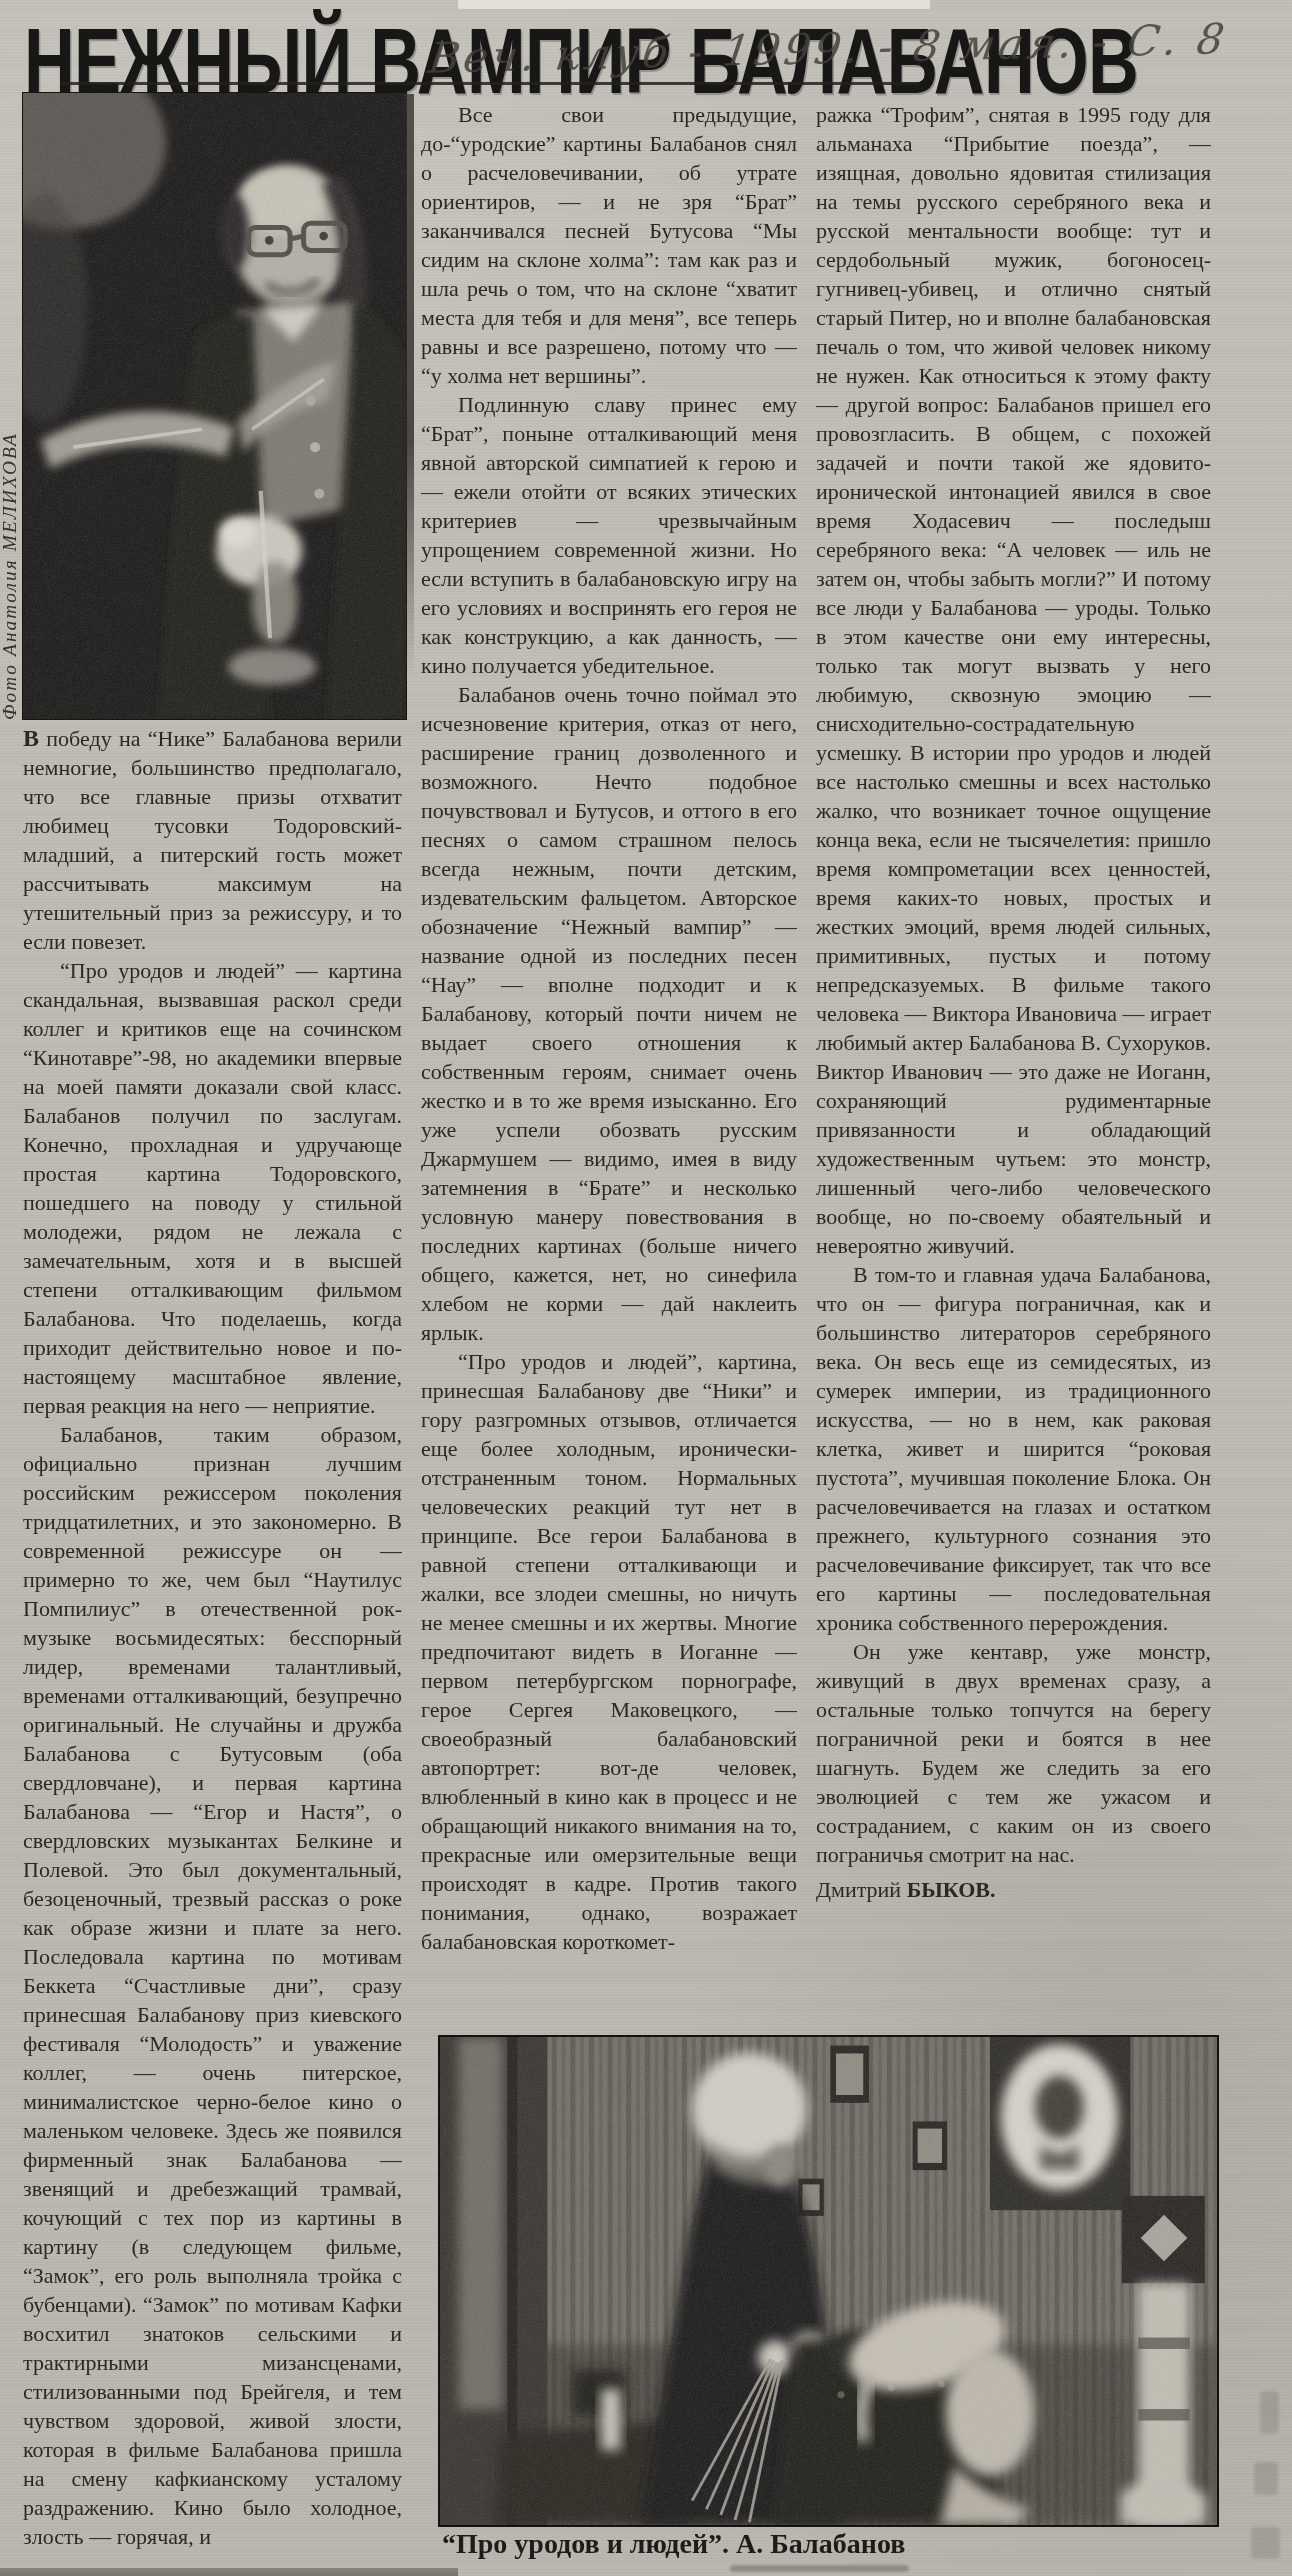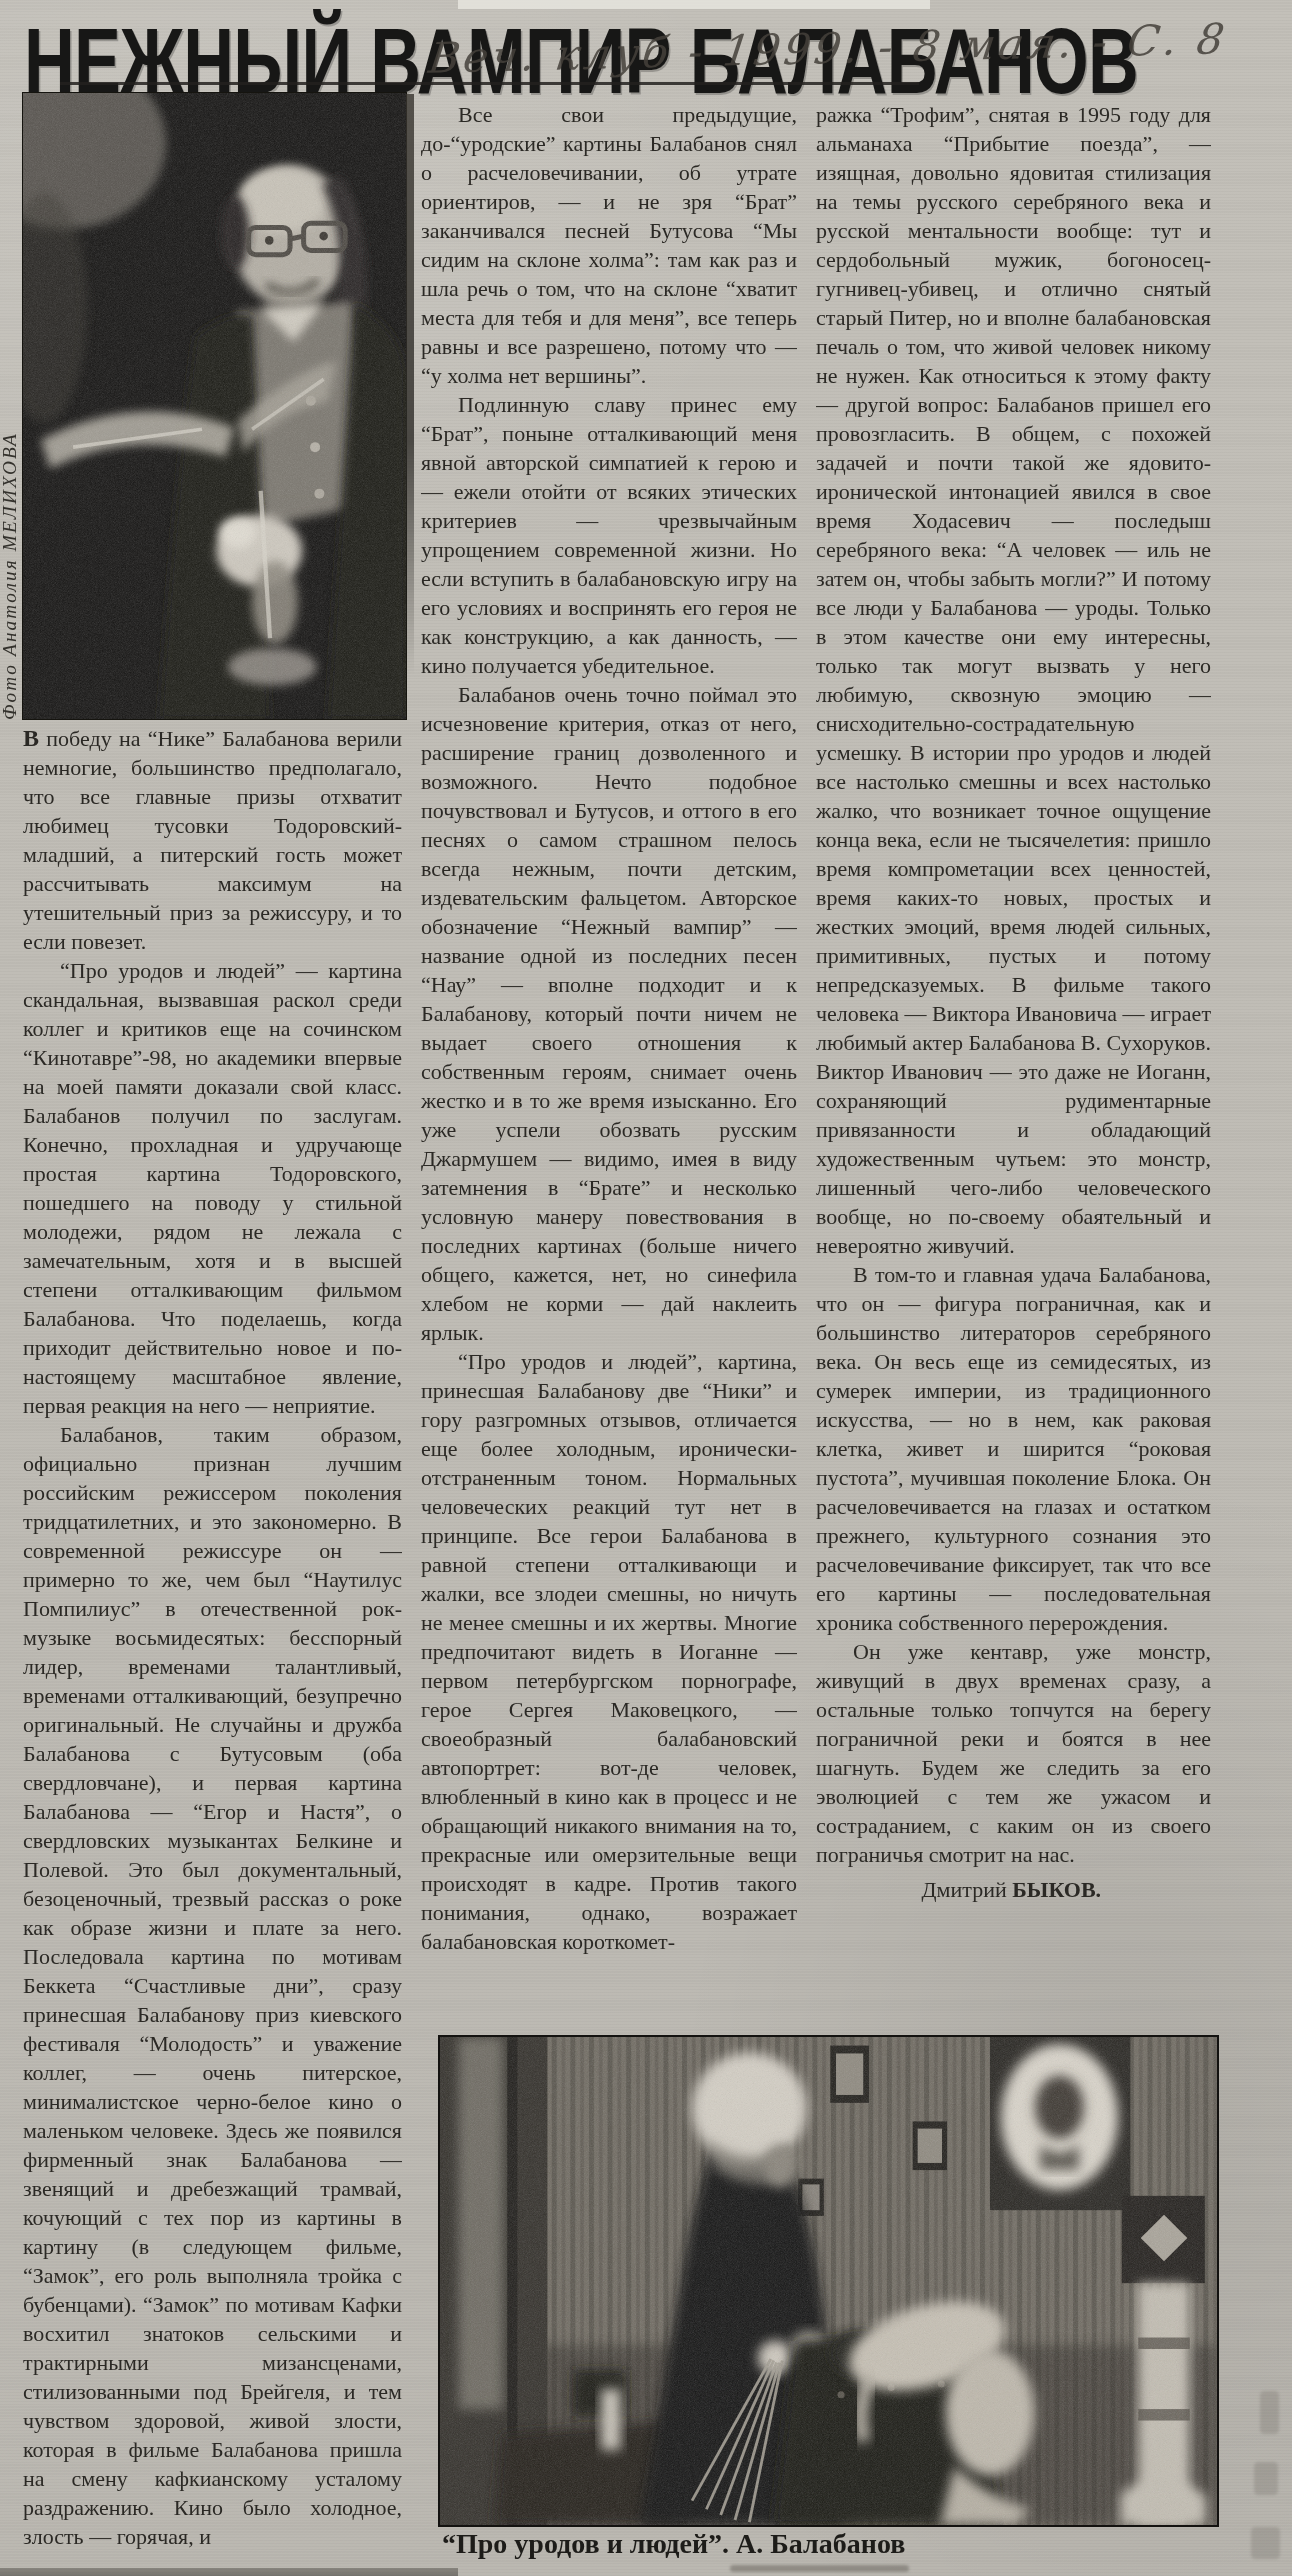--- a/index.html
+++ b/index.html
@@ -33,21 +33,21 @@
     font-family:"Liberation Serif",serif;font-style:italic;font-size:19.3px;letter-spacing:2.1px;color:#33312c;}
 
   
   .col{position:absolute;text-align:justify;color:#2b2925;font-size:22px;line-height:29px;overflow:hidden;}
   .col p{margin:0;text-indent:37px;}
   .col p.flush{text-indent:0;}
   #col1{left:23px;top:724px;width:379px;height:1852px;}
   #col2{left:421px;top:100px;width:376px;height:1904px;}
   #col3{left:816px;top:100px;width:395px;height:1881px;}
   #col1 p.lead::first-letter{font-weight:bold;font-size:24px;}
-  .byline{text-align:center;text-indent:0 !important;margin-top:5.7px !important;padding-right:4.3px;}
+  .byline{text-align:left;text-indent:0 !important;margin-top:5.7px !important;padding-right:4.3px;}
   .byline .b{font-weight:bold;}
 
   
   .photo2{position:absolute;left:438px;top:2035px;width:777px;height:488px;
     border:2.1px solid #131210;background:#4b4740;overflow:hidden;}
   .photo2 svg{display:block;width:100%;height:100%;}
   .caption2{position:absolute;left:442px;top:2528px;width:773px;
     font-family:"Liberation Serif",serif;font-weight:bold;font-size:28px;color:#1d1c19;}
   .caption-smear{position:absolute;left:730px;top:2565px;width:179px;height:7.2px;background:#6d6962;opacity:.55;filter:blur(1.4px);border-radius:3.6px;}
 

